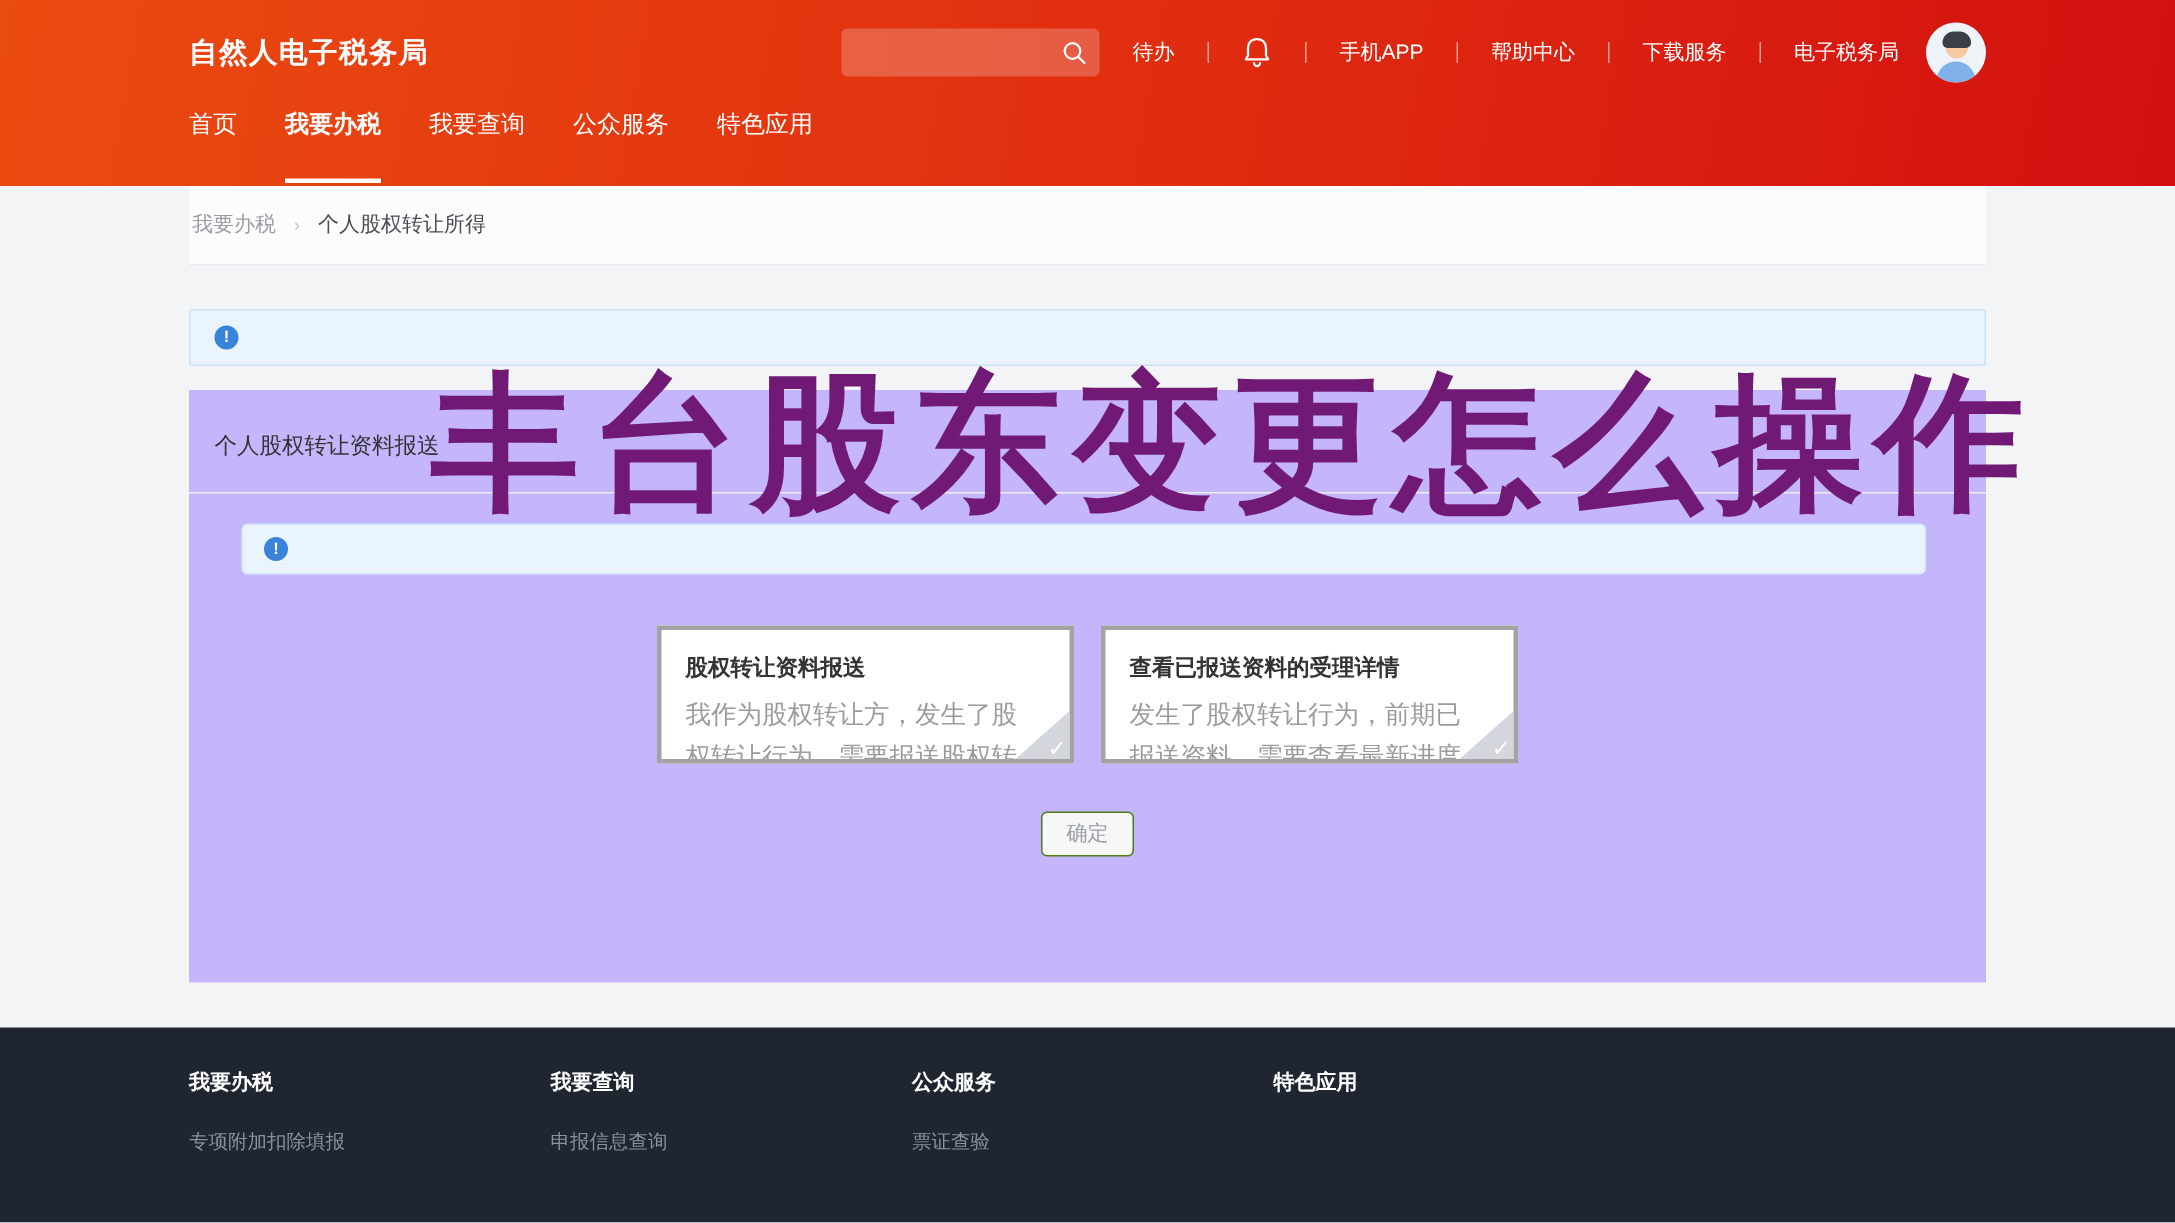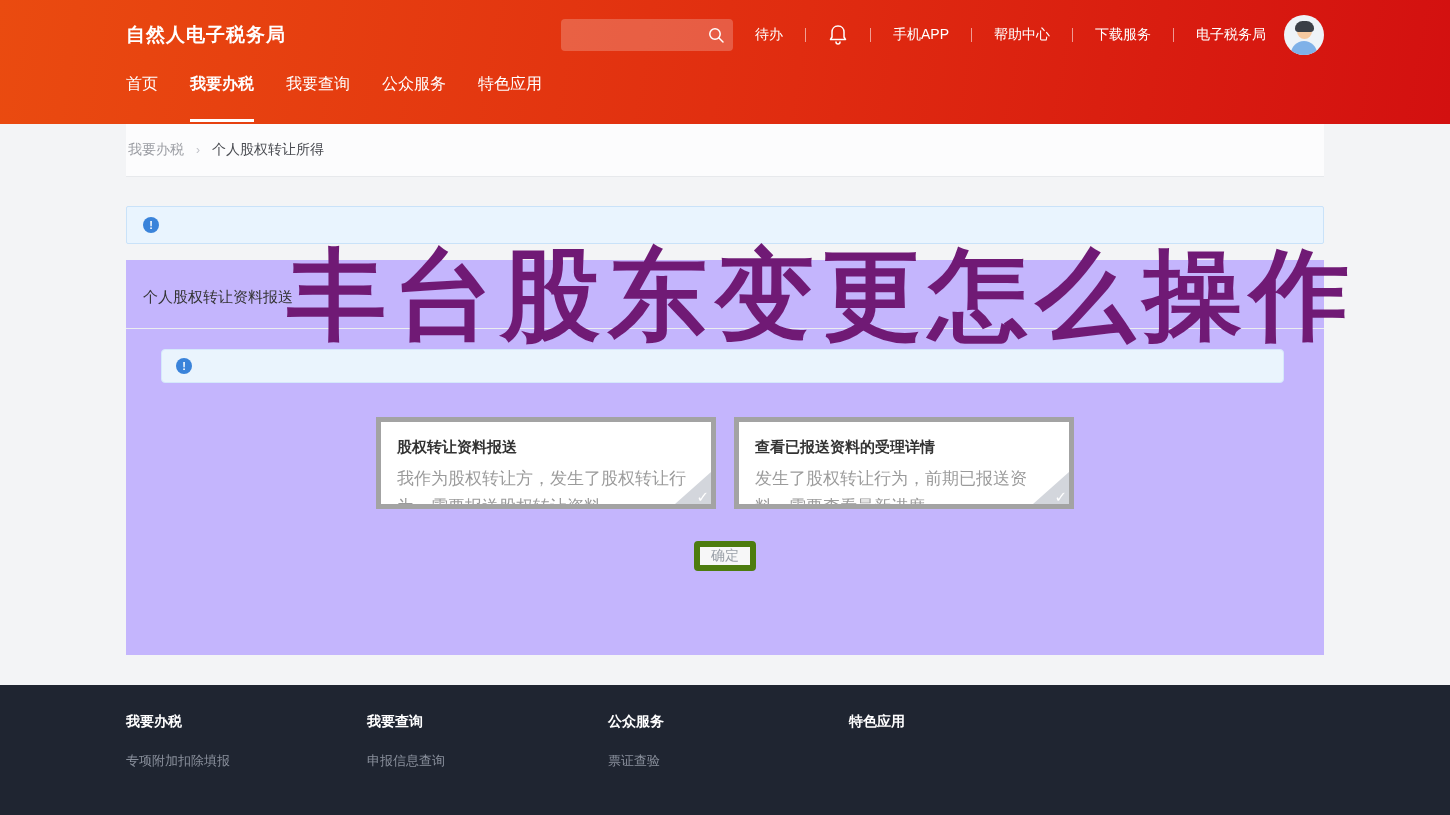--- a/index.html
+++ b/index.html
@@ -190,24 +190,24 @@
     font-size: 13px;
     color: #4a5056;
   }
   .options-row {
     display: flex;
     justify-content: center;
     gap: 18px;
     margin-top: 34px;
   }
   .option-card {
-    width: 340px;
+    width: 278px;
     height: 92px;
     background: #fff;
-    border: 5px solid #a3a3a3;
+    border: 3px solid #a3a3a3;
     position: relative;
     padding: 16px 20px 0 16px;
     cursor: pointer;
     overflow: hidden;
   }
   .option-title {
     font-size: 15px;
     font-weight: bold;
     color: #333;
     margin-bottom: 8px;
@@ -228,21 +228,21 @@
     position: absolute;
     right: 2px; bottom: -2px;
     color: #fff;
     font-size: 15px;
     font-weight: bold;
   }
   .confirm-row { display: flex; justify-content: center; margin-top: 32px; }
   .confirm-btn {
     width: 62px; height: 30px;
     background: #f7f7f8;
-    border: 6px solid #4d7c0f;
+    border: 1px solid #4d7c0f;
     border-radius: 4px;
     font-size: 14px;
     color: #9aa0a8;
     cursor: pointer;
     font-family: inherit;
   }
 
   
   .overlay-text {
     position: absolute;

